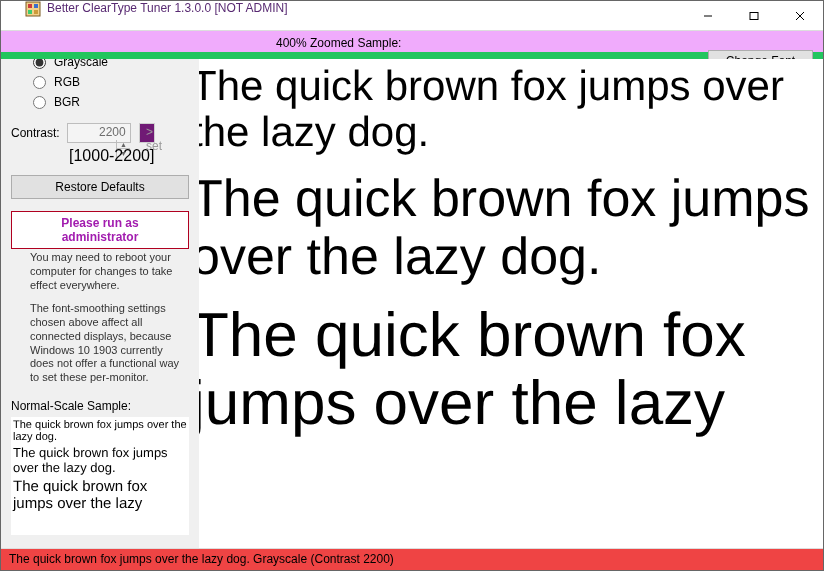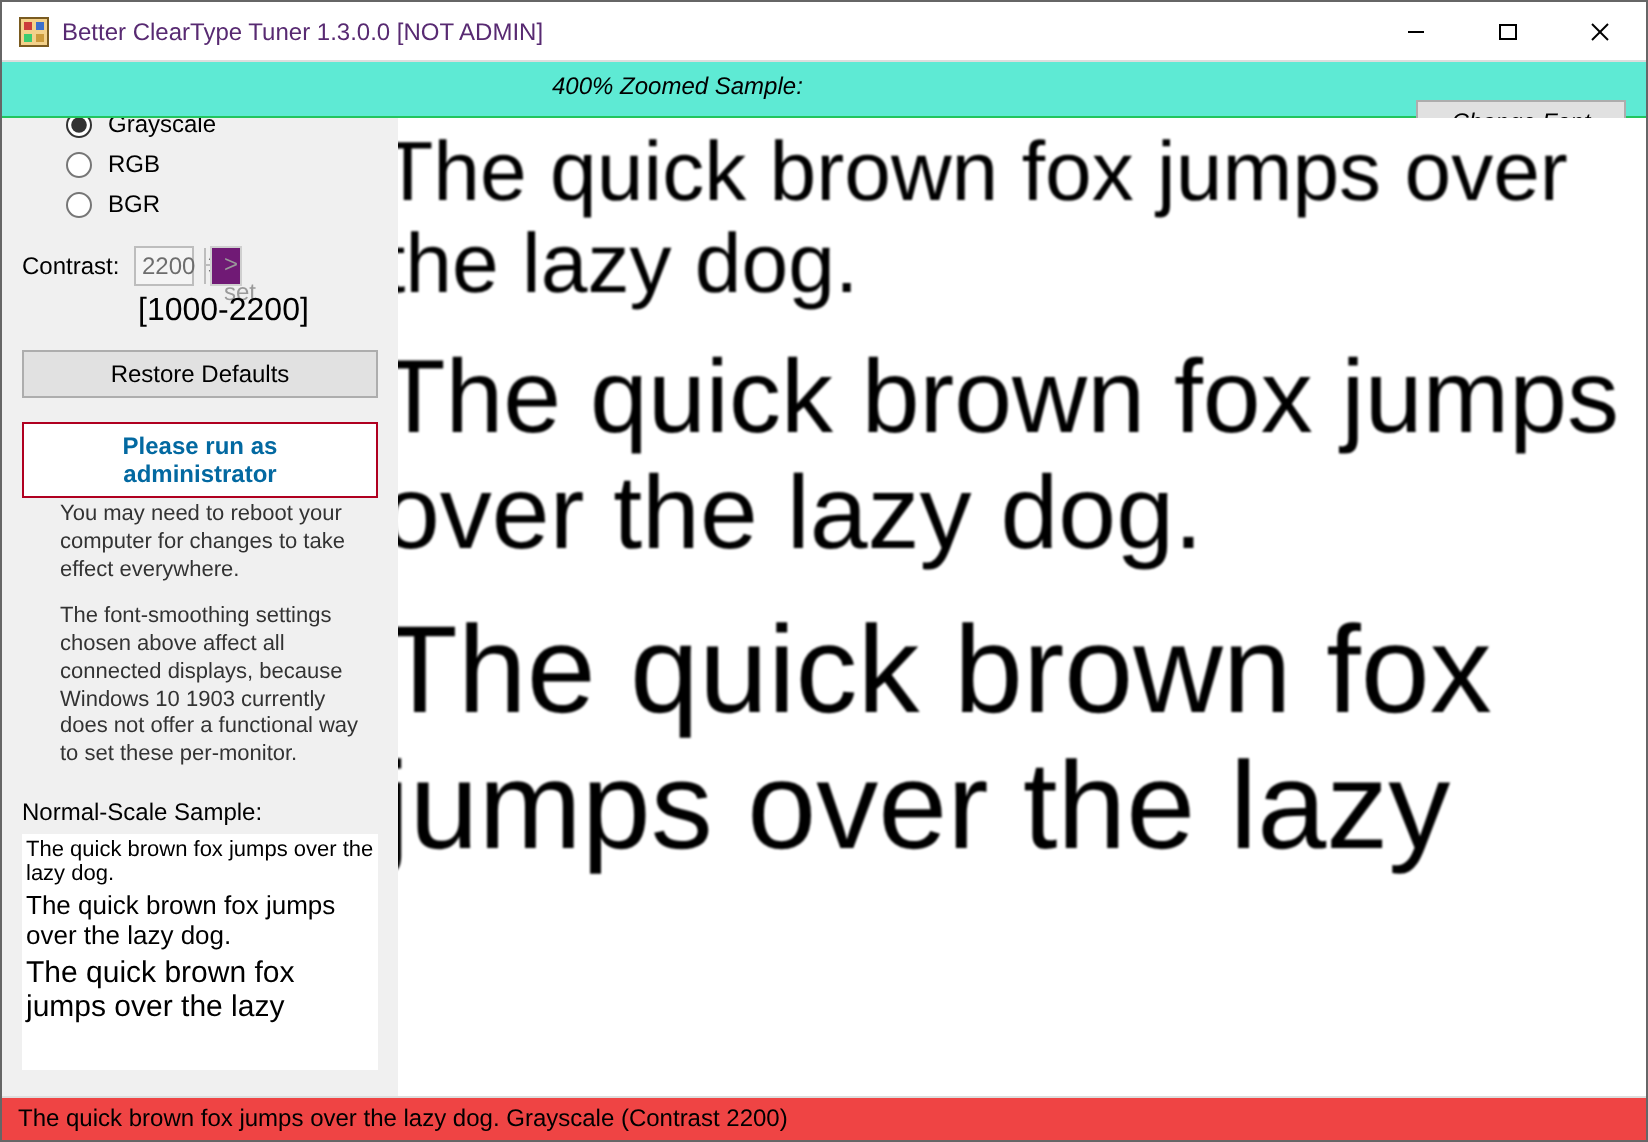--- a/index.html
+++ b/index.html
@@ -14,47 +14,45 @@
     border: 1px solid #666;
     display: flex;
     flex-direction: column;
     overflow: hidden;
   }
   
   .titlebar {
     height: 30px;
     background: #fff;
     display: flex;
-    align-items: center;
-    padding-left: 8px;
+    padding-left: 24px;
     border-bottom: 1px solid #ddd;
   }
   .titlebar .appicon {
     width:16px; height:16px;
     margin-right:6px;
     display:flex; align-items:center; justify-content:center;
   }
   .titlebar .title { color:#582a72; font-size:12px; flex:0 0 auto; }
   .titlebar .spacer { flex:1; }
   .winbtn {
     width:46px; height:30px;
     display:flex; align-items:center; justify-content:center;
     font-family: "Segoe UI Symbol", sans-serif;
     font-size:10px;
   }
   .winbtn svg { stroke:#000; stroke-width:1; fill:none; }
   
   .topstrip {
     height:28px;
-    background:#5eead4;
-    border-bottom:1px solid #22c55e;
+    background:#f0abfc;
+    border-bottom:7px solid #22c55e;
     display:flex;
     align-items:flex-start;
     position:relative;
-    font-style:italic;
   }
   .topstrip .zoomlabel {
     position:absolute;
     left:275px; top:5px;
     color:#000;
   }
   .changefont {
     position:absolute;
     right:10px; top:19px;
     width:105px; height:22px;
@@ -88,21 +86,21 @@
     width:13px; height:13px; margin:0;
     accent-color:#333;
   }
   .contrastrow {
     display:flex; align-items:center; gap:8px; margin-top:6px;
   }
   .contrastrow .lab { width:48px; }
   .spin {
     display:flex; align-items:flex-end;
     border:1px solid #bdbdbd; background:#f4f4f4;
-    width:30px; height:20px;
+    width:64px; height:20px;flex-direction:column;
   }
   .spin input {
     border:none; width:34px; height:18px;
     font:inherit; text-align:left; padding-left:3px;
     background:transparent; color:#6d6d6d;
   }
   .spin .arrows { width:14px; display:flex; flex-direction:column; }
   .spin .arrows div {
     height:9px; border-left:1px solid #bdbdbd;
     display:flex; align-items:center; justify-content:center;
@@ -117,21 +115,21 @@
   .range {
     margin-left:58px; font-size:16px; color:#000; margin-top:2px; margin-bottom:8px;
   }
   .restore {
     width:100%; height:24px;
     background:#e1e1e1; border:1px solid #adadad;
     font:inherit; cursor:pointer; margin-bottom:10px;
   }
   .adminwarn {
     border:1px solid #b00020;
-    color:#0369a1;
+    color:#a21caf;
     font-weight:bold;
     text-align:center;
     padding:4px 20px;
     background:#fff;
     margin-bottom:0;
   }
   .info {
     font-size:11px; color:#333; line-height:1.25;
     margin-bottom:8px;
     margin-left:19px;

